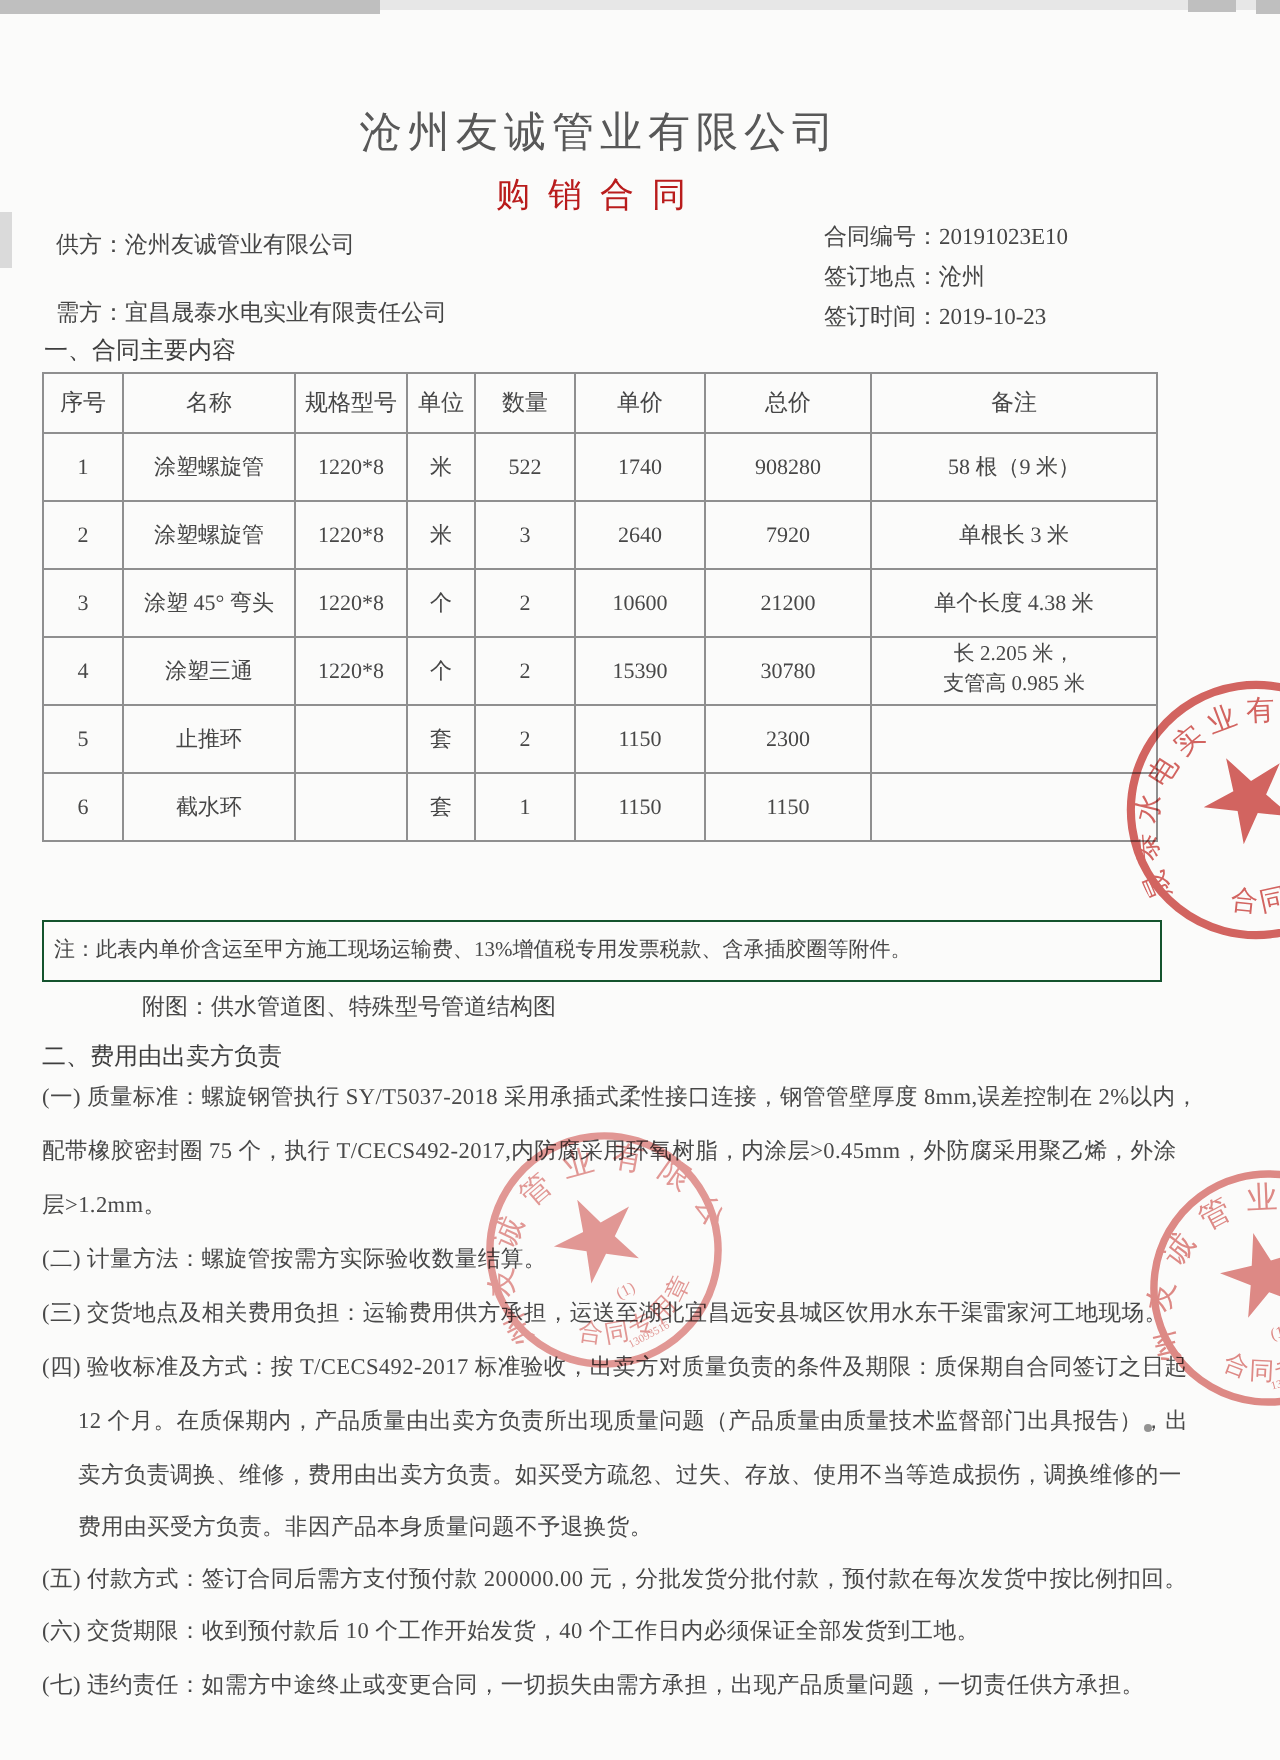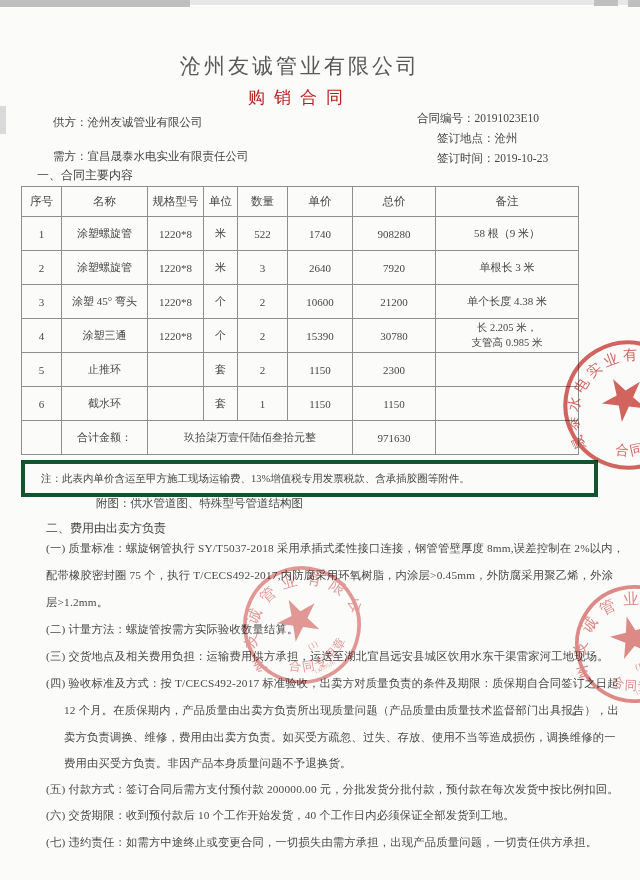--- a/index.html
+++ b/index.html
@@ -2,21 +2,21 @@
 <html><head>
 <meta charset="utf-8">
 <style>
   html,body{margin:0;padding:0;}
   body{
     width:640px;height:880px;position:relative;overflow:hidden;
     background:#fbfbfa;
     font-family:"Liberation Serif","DejaVu Serif",serif;
     color:#474747;
   }
-  .abs{position:absolute;white-space:nowrap;margin-left:25px;}
+  .abs{position:absolute;white-space:nowrap;}
   
   .scan-strip{position:absolute;top:0;left:0;width:640px;height:5px;background:#e7e7e7;}
   .scan-seg{position:absolute;background:#bfbfbf;}
   .edge-sliver{position:absolute;left:0;top:106px;width:6px;height:28px;background:#dadada;}
   .ink-dot{position:absolute;left:572px;top:712px;width:4px;height:4px;border-radius:50%;background:#5a5a5a;opacity:.65;}
   
   .doc-title{position:absolute;top:52px;left:0;width:600px;text-align:center;
     font-size:21px;letter-spacing:3px;color:#585858;}
   .doc-subtitle{position:absolute;top:86px;left:0;width:600px;text-align:center;
     font-size:17px;letter-spacing:9px;color:#b91c1c;}
@@ -25,21 +25,21 @@
   
   table.main{position:absolute;left:21px;top:186px;border-collapse:collapse;table-layout:fixed;
     font-size:11px;color:#474747;}
   table.main th,table.main td{border:1px solid #8f8f8f;text-align:center;vertical-align:middle;
     padding:0 2px;font-weight:normal;overflow:hidden;}
   table.main th{height:29px;font-size:11.5px;}
   table.main td{height:33px;}
   td.tall{height:35px;}
   td.remark2{white-space:pre-line;line-height:1.35;font-size:10.5px;}
   .note-box{position:absolute;left:21px;top:460px;width:553px;height:29px;
-    border:4px solid #14532d;font-size:10.5px;line-height:29px;padding-left:16px;
+    border:1px solid #14532d;font-size:10.5px;line-height:29px;padding-left:5px;
     white-space:nowrap;color:#474747;}
   .attach{font-size:11.5px;}
   .clause{font-size:11.3px;color:#484848;letter-spacing:.2px;}
   
   .stamp{position:absolute;mix-blend-mode:multiply;pointer-events:none;}
   .stampA{left:560px;top:337px;width:136px;height:136px;transform:rotate(-30deg);opacity:.85;}
   .stampB{left:240px;top:563px;width:124px;height:124px;transform:rotate(-28deg);opacity:.68;}
   .stampC{left:572px;top:582px;width:124px;height:124px;transform:rotate(-15deg);opacity:.78;}
   .stamp text{font-family:"Liberation Serif","DejaVu Serif",serif;}
 </style>
@@ -51,25 +51,25 @@
 <div class="scan-seg" style="left:594px;top:0;width:24px;height:6px;"></div>
 <div class="scan-seg" style="left:628px;top:0;width:12px;height:7px;"></div>
 <div class="edge-sliver"></div>
 <div class="ink-dot"></div>
 
 <div class="doc-title">沧州友诚管业有限公司</div>
 <div class="doc-subtitle">购销合同</div>
 
 <div class="abs meta" style="left:28px;top:115px;"><span>供方：</span><span>沧州友诚管业有限公司</span></div>
 <div class="abs meta" style="left:28px;top:149px;"><span>需方：</span><span>宜昌晟泰水电实业有限责任公司</span></div>
-<div class="abs meta" style="left:392px;top:111px;"><span>合同编号：</span><span>20191023E10</span></div>
+<div class="abs meta" style="left:412px;top:111px;"><span>合同编号：</span><span>20191023E10</span></div>
 <div class="abs meta" style="left:412px;top:131px;"><span>签订地点：</span><span>沧州</span></div>
 <div class="abs meta" style="left:412px;top:151px;"><span>签订时间：</span><span>2019-10-23</span></div>
 
-<div class="abs heading" style="left:12px;top:167px;font-family:Liberation Serif, serif;">一、合同主要内容</div>
+<div class="abs heading" style="left:22px;top:167px;font-family:Liberation Serif, serif;">一、合同主要内容</div>
 
 <table class="main">
   <colgroup>
     <col style="width:40px">
       <col style="width:86px">
       <col style="width:56px">
       <col style="width:34px">
     <col style="width:50px">
       <col style="width:65px">
       <col style="width:83px">
@@ -140,27 +140,20 @@
   <tr>
     <td>6</td>
     <td>截水环</td>
     <td></td>
     <td>套</td>
     <td>1</td>
     <td>1150</td>
     <td>1150</td>
     <td></td>
   </tr>
-  <tr>
-    <td></td>
-    <td>合计金额：</td>
-    <td colspan="4">玖拾柒万壹仟陆佰叁拾元整</td>
-    <td>971630</td>
-    <td></td>
-  </tr>
 </tbody>
   </table>
 
 <div class="note-box">注：此表内单价含运至甲方施工现场运输费、13%增值税专用发票税款、含承插胶圈等附件。</div>
 
 <div class="abs attach" style="left:23px;top:496px;padding-left:48px;">附图：供水管道图、特殊型号管道结构图</div>
 
 <div class="abs heading" style="left:21px;top:520px;">二、费用由出卖方负责</div>
 
 <div class="abs clause" style="left:21px;top:541px;">(一) 质量标准：螺旋钢管执行 SY/T5037-2018 采用承插式柔性接口连接，钢管管壁厚度 8mm,误差控制在 2%以内，</div>

